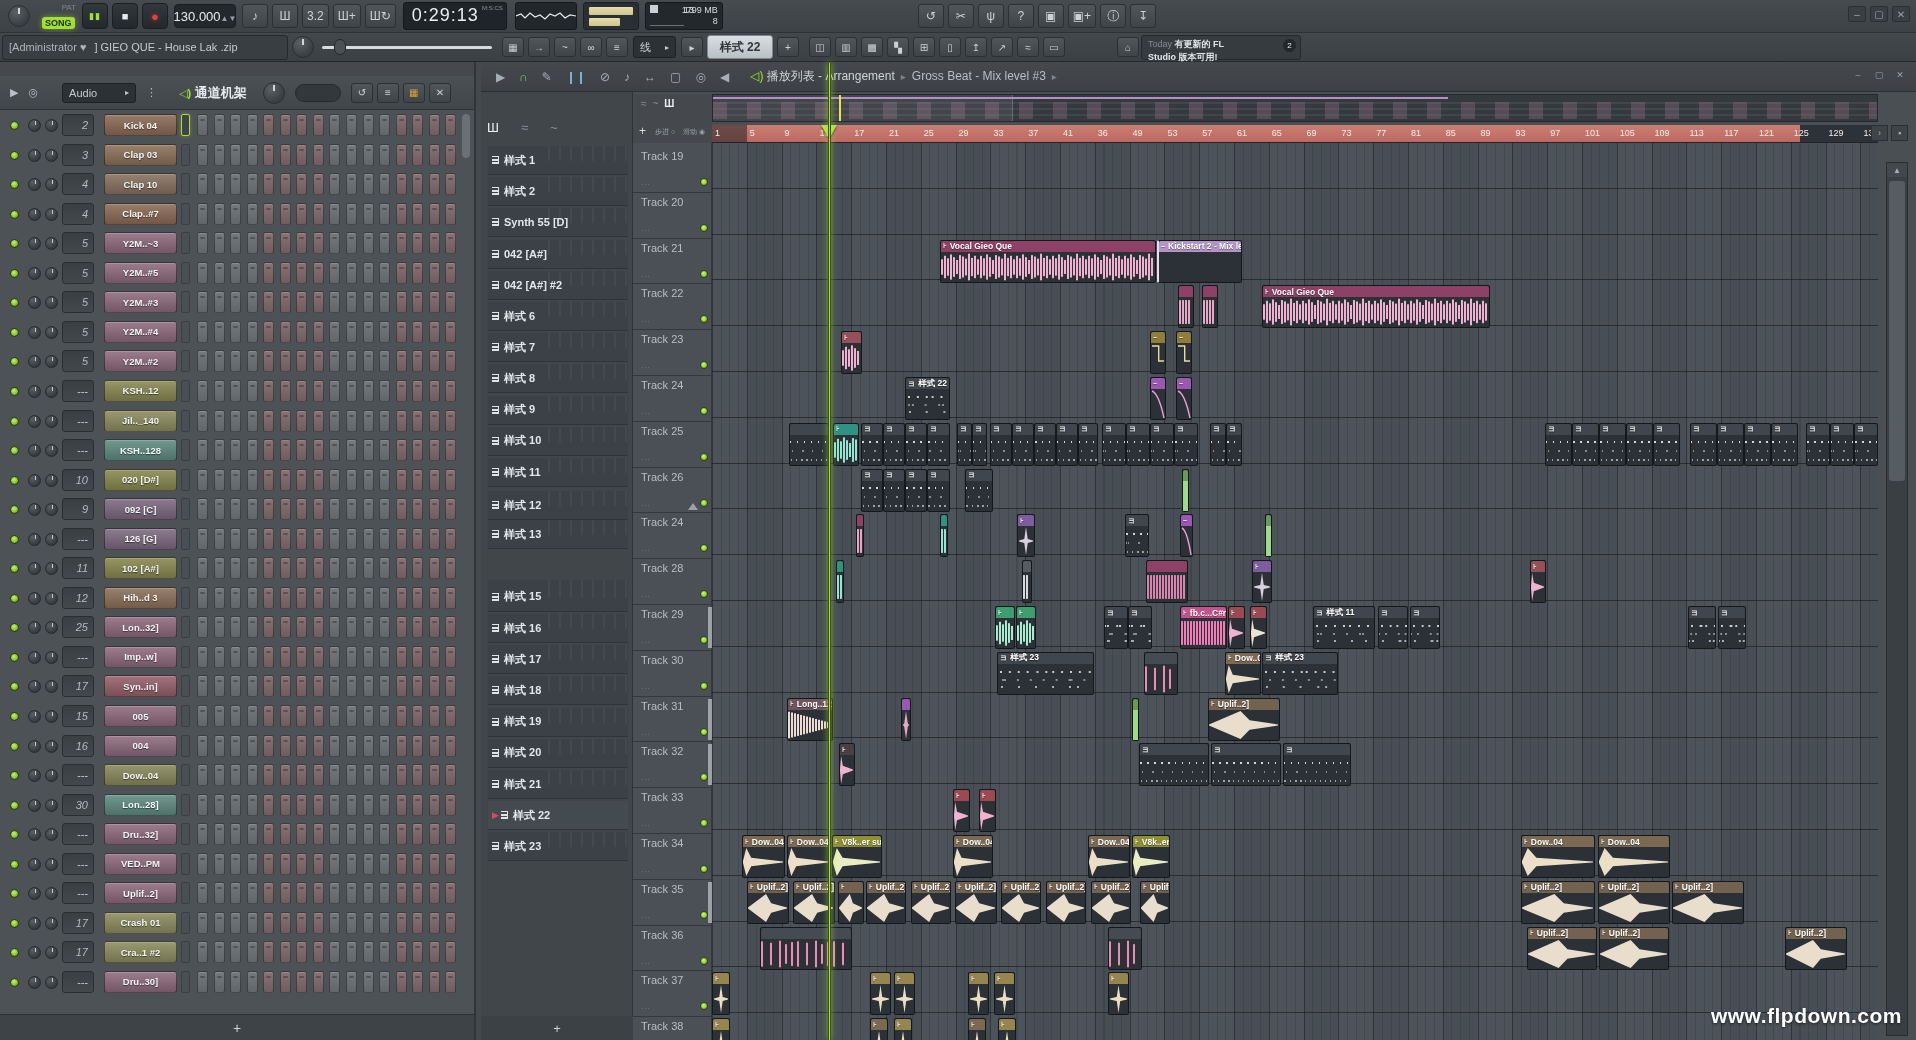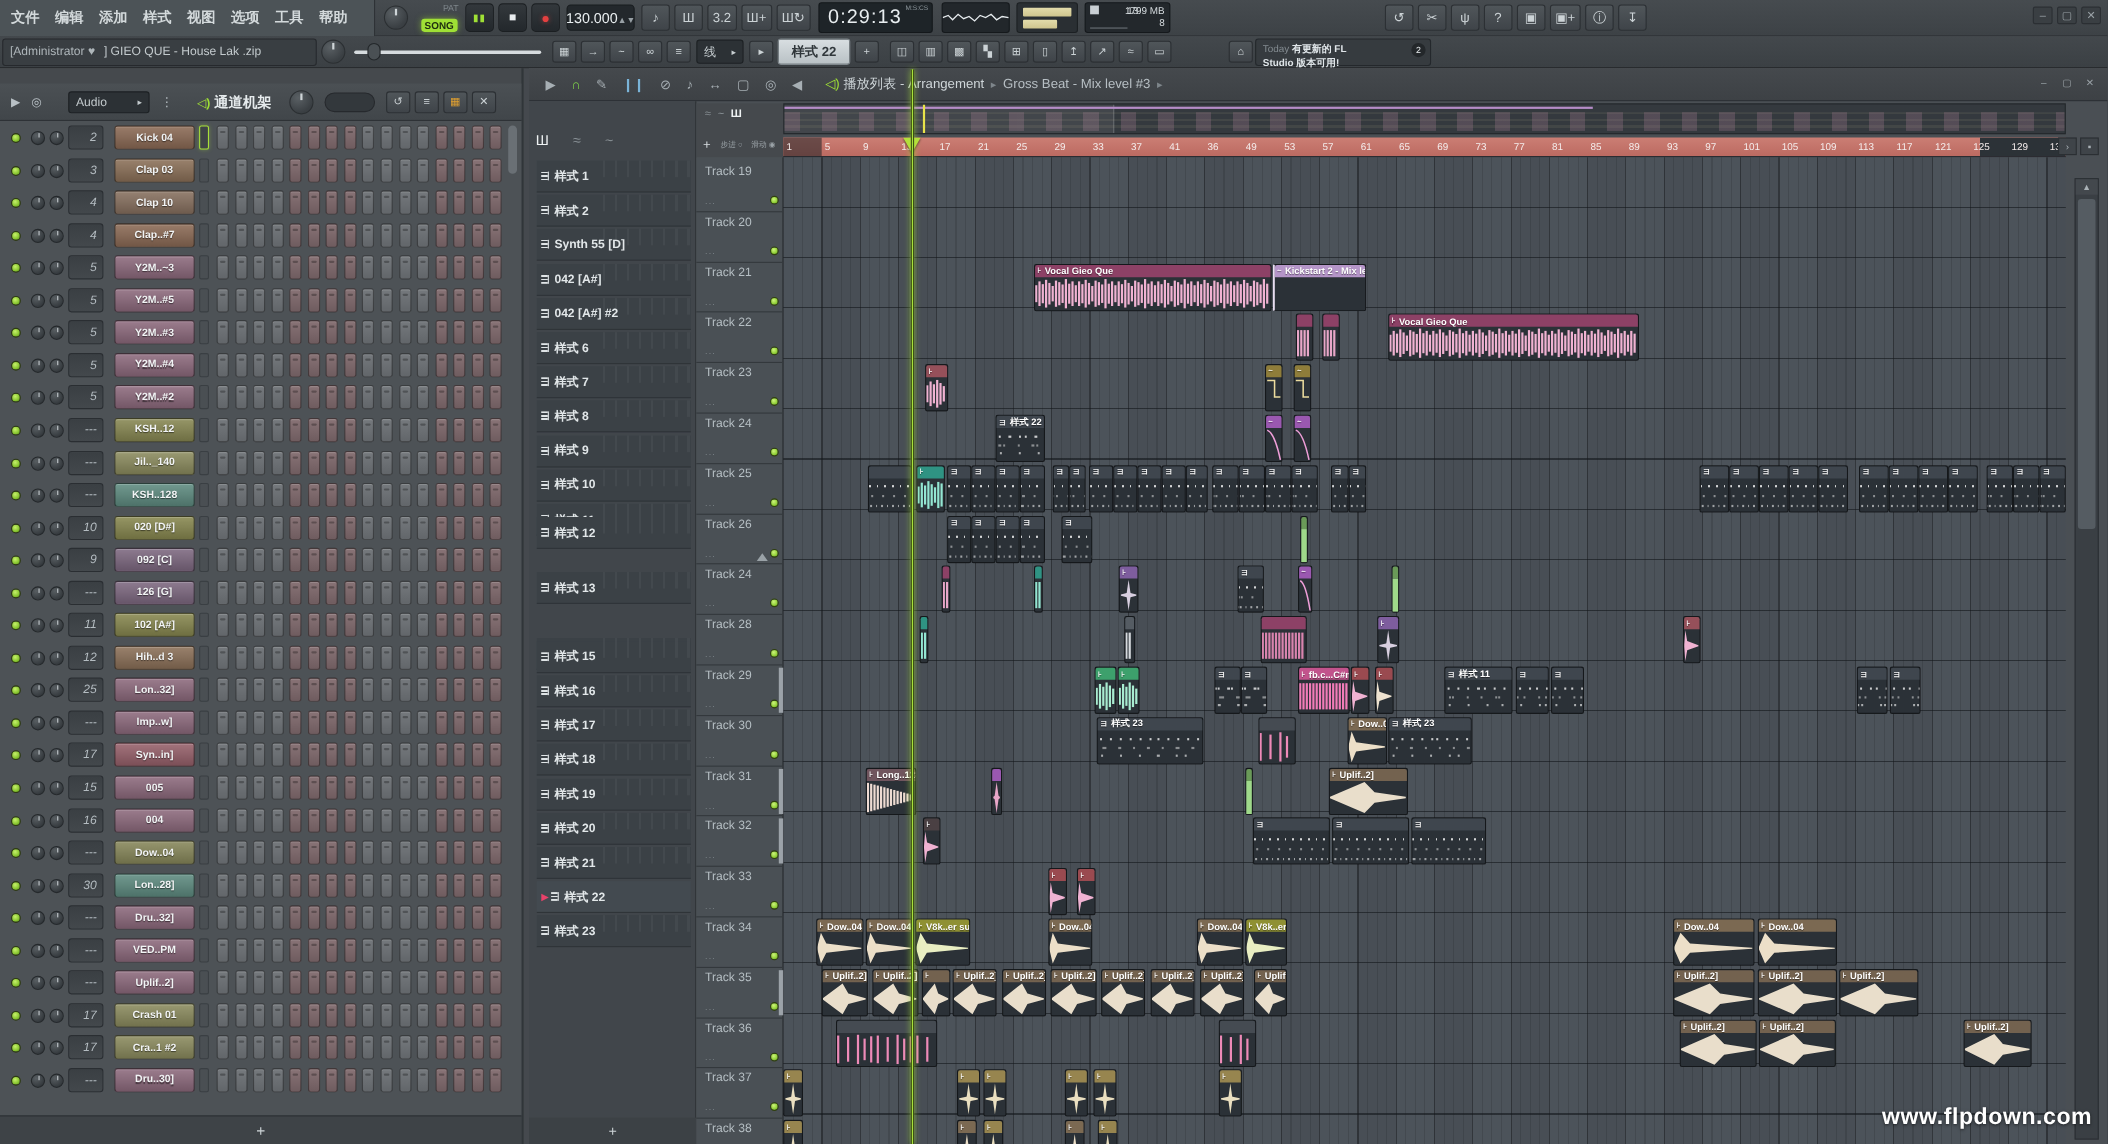--- a/index.html
+++ b/index.html
@@ -236,30 +236,20 @@
 
   .watermark { position:absolute; right:14px; bottom:12px; color:#ffffff; font-size:21px;
     font-weight:bold; text-shadow:0 1px 3px rgba(0,0,0,.6); letter-spacing:.5px; }
 </style>
 </head>
 <body>
 
 <div id="stage">
 
   <div class="bar1">
-    <div class="menu" id="menubar">
-        <span>文件</span>
-        <span>编辑</span>
-        <span>添加</span>
-        <span>样式</span>
-        <span>视图</span>
-        <span>选项</span>
-        <span>工具</span>
-        <span>帮助</span>
-      </div>
     <div class="knob" style="margin:0 8px"></div>
     <div class="patsong">
       <span class="pat">PAT</span>
       <span class="song">SONG</span>
     </div>
     <div class="trbtn">
         <span class="p">▮▮</span>
       </div>
     <div class="trbtn">
         <span class="s">■</span>
@@ -1178,21 +1168,21 @@
             <span>样式 9</span>
           </div>
           <div class="pitem" style="top: 334.8px;">
             <span class="pico"></span>
             <span>样式 10</span>
           </div>
           <div class="pitem" style="top: 366px;">
             <span class="pico"></span>
             <span>样式 11</span>
           </div>
-          <div class="pitem" style="top: 378px;">
+          <div class="pitem" style="top: 399px;">
             <span class="pico"></span>
             <span>样式 12</span>
           </div>
           <div class="pitem" style="top: 428.4px;">
             <span class="pico"></span>
             <span>样式 13</span>
           </div>
           <div class="pitem" style="top: 459.6px; margin-top: 28px;">
             <span class="pico"></span>
             <span>样式 14</span>

